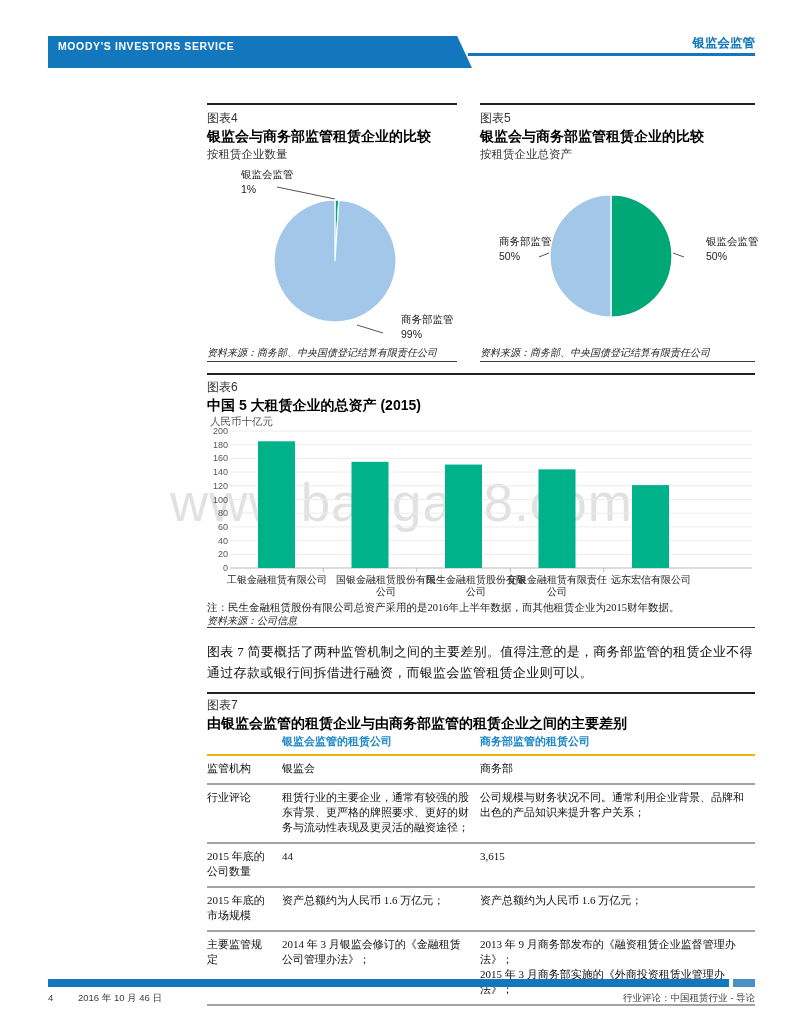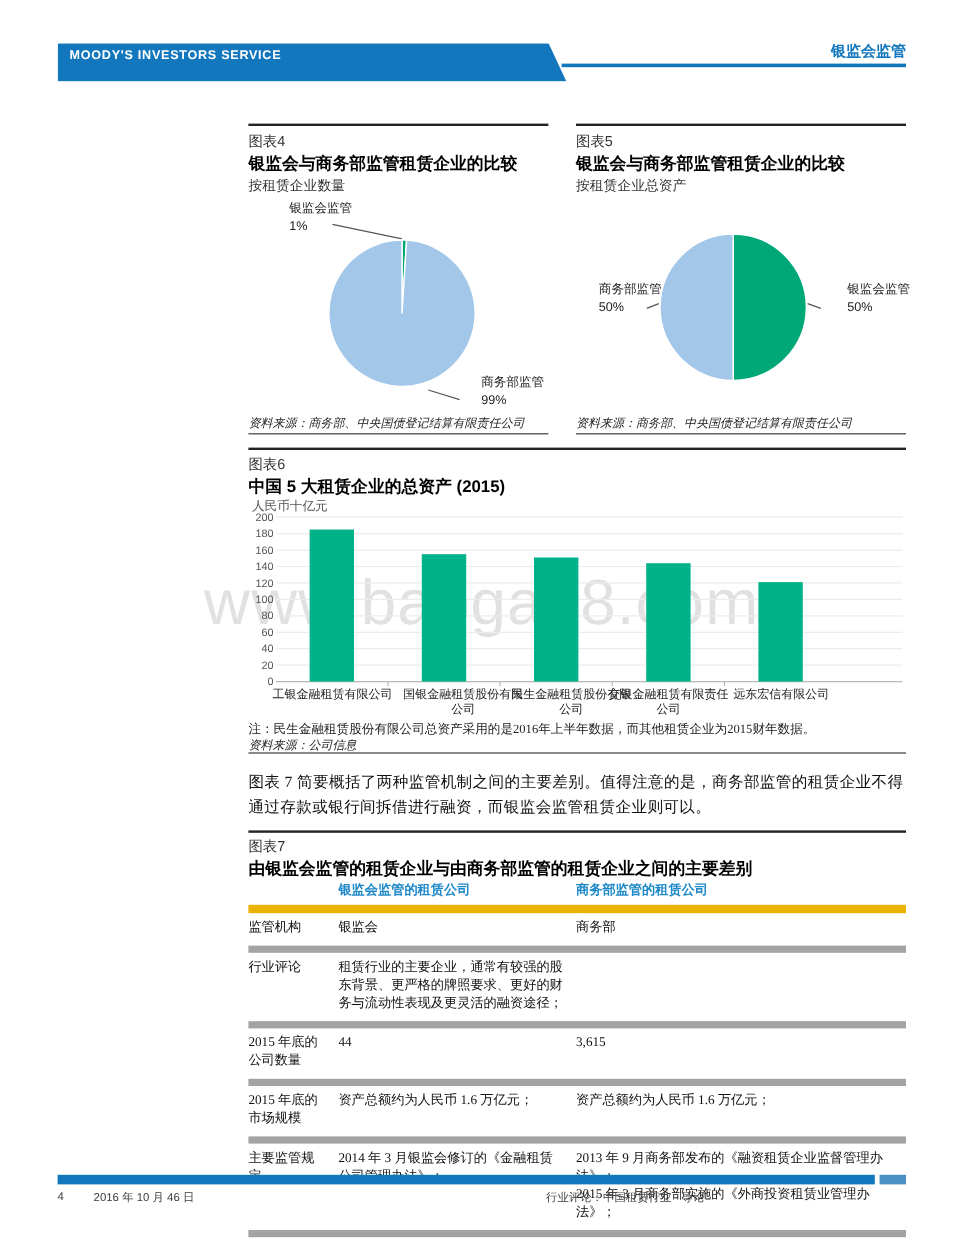--- a/index.html
+++ b/index.html
@@ -33,25 +33,25 @@
   .bar-cat{width:100px;text-align:center;font-family:"Liberation Serif","DejaVu Serif",serif;
            font-size:10px;line-height:11.5px;color:#222;white-space:pre-line;}
   .chart-note{font-family:"Liberation Serif","DejaVu Serif",serif;font-size:10.5px;color:#222;width:548px;}
 
   
   .body-par{font-family:"Liberation Serif","DejaVu Serif",serif;font-size:13px;line-height:21px;
             color:#111;width:550px;letter-spacing:.3px;}
 
   
   .cmp-table{width:548px;}
-  .trow{display:grid;grid-template-columns:75px 198px 275px;border-bottom:6px solid #a3a3a3;
+  .trow{display:grid;grid-template-columns:75px 198px 275px;border-bottom:2px solid #a3a3a3;
         padding:5px 0 7px 0;font-family:"Liberation Serif","DejaVu Serif",serif;
         font-size:11px;line-height:15px;color:#111;}
   .trow .tcell{padding-right:10px;white-space:pre-line;}
-  .thead{display:grid;grid-template-columns:75px 198px 275px;border-bottom:7px solid #eab308;
+  .thead{display:grid;grid-template-columns:75px 198px 275px;border-bottom:2px solid #eab308;
          padding:4px 0 5px 0;}
   .thead .hcell{color:#1E89C8;font-size:11px;font-weight:bold;}
 
   
   .footer-bar{left:48px;top:979px;width:681px;height:8px;background:#1377BD;}
   .footer-bar-end{left:733px;top:979px;width:22px;height:8px;background:#4a90c4;}
   .footer-text{font-size:9.5px;color:#3c3c3c;}
   svg{display:block;}
 </style>
 </head>
@@ -174,20 +174,21 @@
       <div class="hcell">商务部监管的租赁公司</div>
     </div>
     <div class="trow">
       <div class="tcell">监管机构</div>
       <div class="tcell">银监会</div>
       <div class="tcell">商务部</div>
     </div>
     <div class="trow">
       <div class="tcell">行业评论</div>
       <div class="tcell">租赁行业的主要企业，通常有较强的股东背景、更严格的牌照要求、更好的财务与流动性表现及更灵活的融资途径；</div>
+      <div class="tcell">公司规模与财务状况不同。通常利用企业背景、品牌和出色的产品知识来提升客户关系；</div>
     </div>
     <div class="trow">
       <div class="tcell">2015 年底的公司数量</div>
       <div class="tcell">44</div>
       <div class="tcell">3,615</div>
     </div>
     <div class="trow">
       <div class="tcell">2015 年底的市场规模</div>
       <div class="tcell">资产总额约为人民币 1.6 万亿元；</div>
       <div class="tcell">资产总额约为人民币 1.6 万亿元；</div>
@@ -197,15 +198,15 @@
       <div class="tcell">2014 年 3 月银监会修订的《金融租赁公司管理办法》；</div>
       <div class="tcell">2013 年 9 月商务部发布的《融资租赁企业监督管理办法》；
 2015 年 3 月商务部实施的《外商投资租赁业管理办法》；</div>
     </div>
   </div>
 
   <div class="abs footer-bar"></div>
   <div class="abs footer-bar-end"></div>
   <div class="abs footer-text" style="left:48px;top:992px;">4</div>
   <div class="abs footer-text" style="left:78px;top:992px;">2016 年 10 月 46 日</div>
-  <div class="abs footer-text" style="left:455px;top:992px;width:300px;">行业评论：中国租赁行业 - 导论</div>
+  <div class="abs footer-text" style="left:455px;top:992px;width:300px;text-align:right;">行业评论：中国租赁行业 - 导论</div>
 
 </div>
 
 </body></html>

